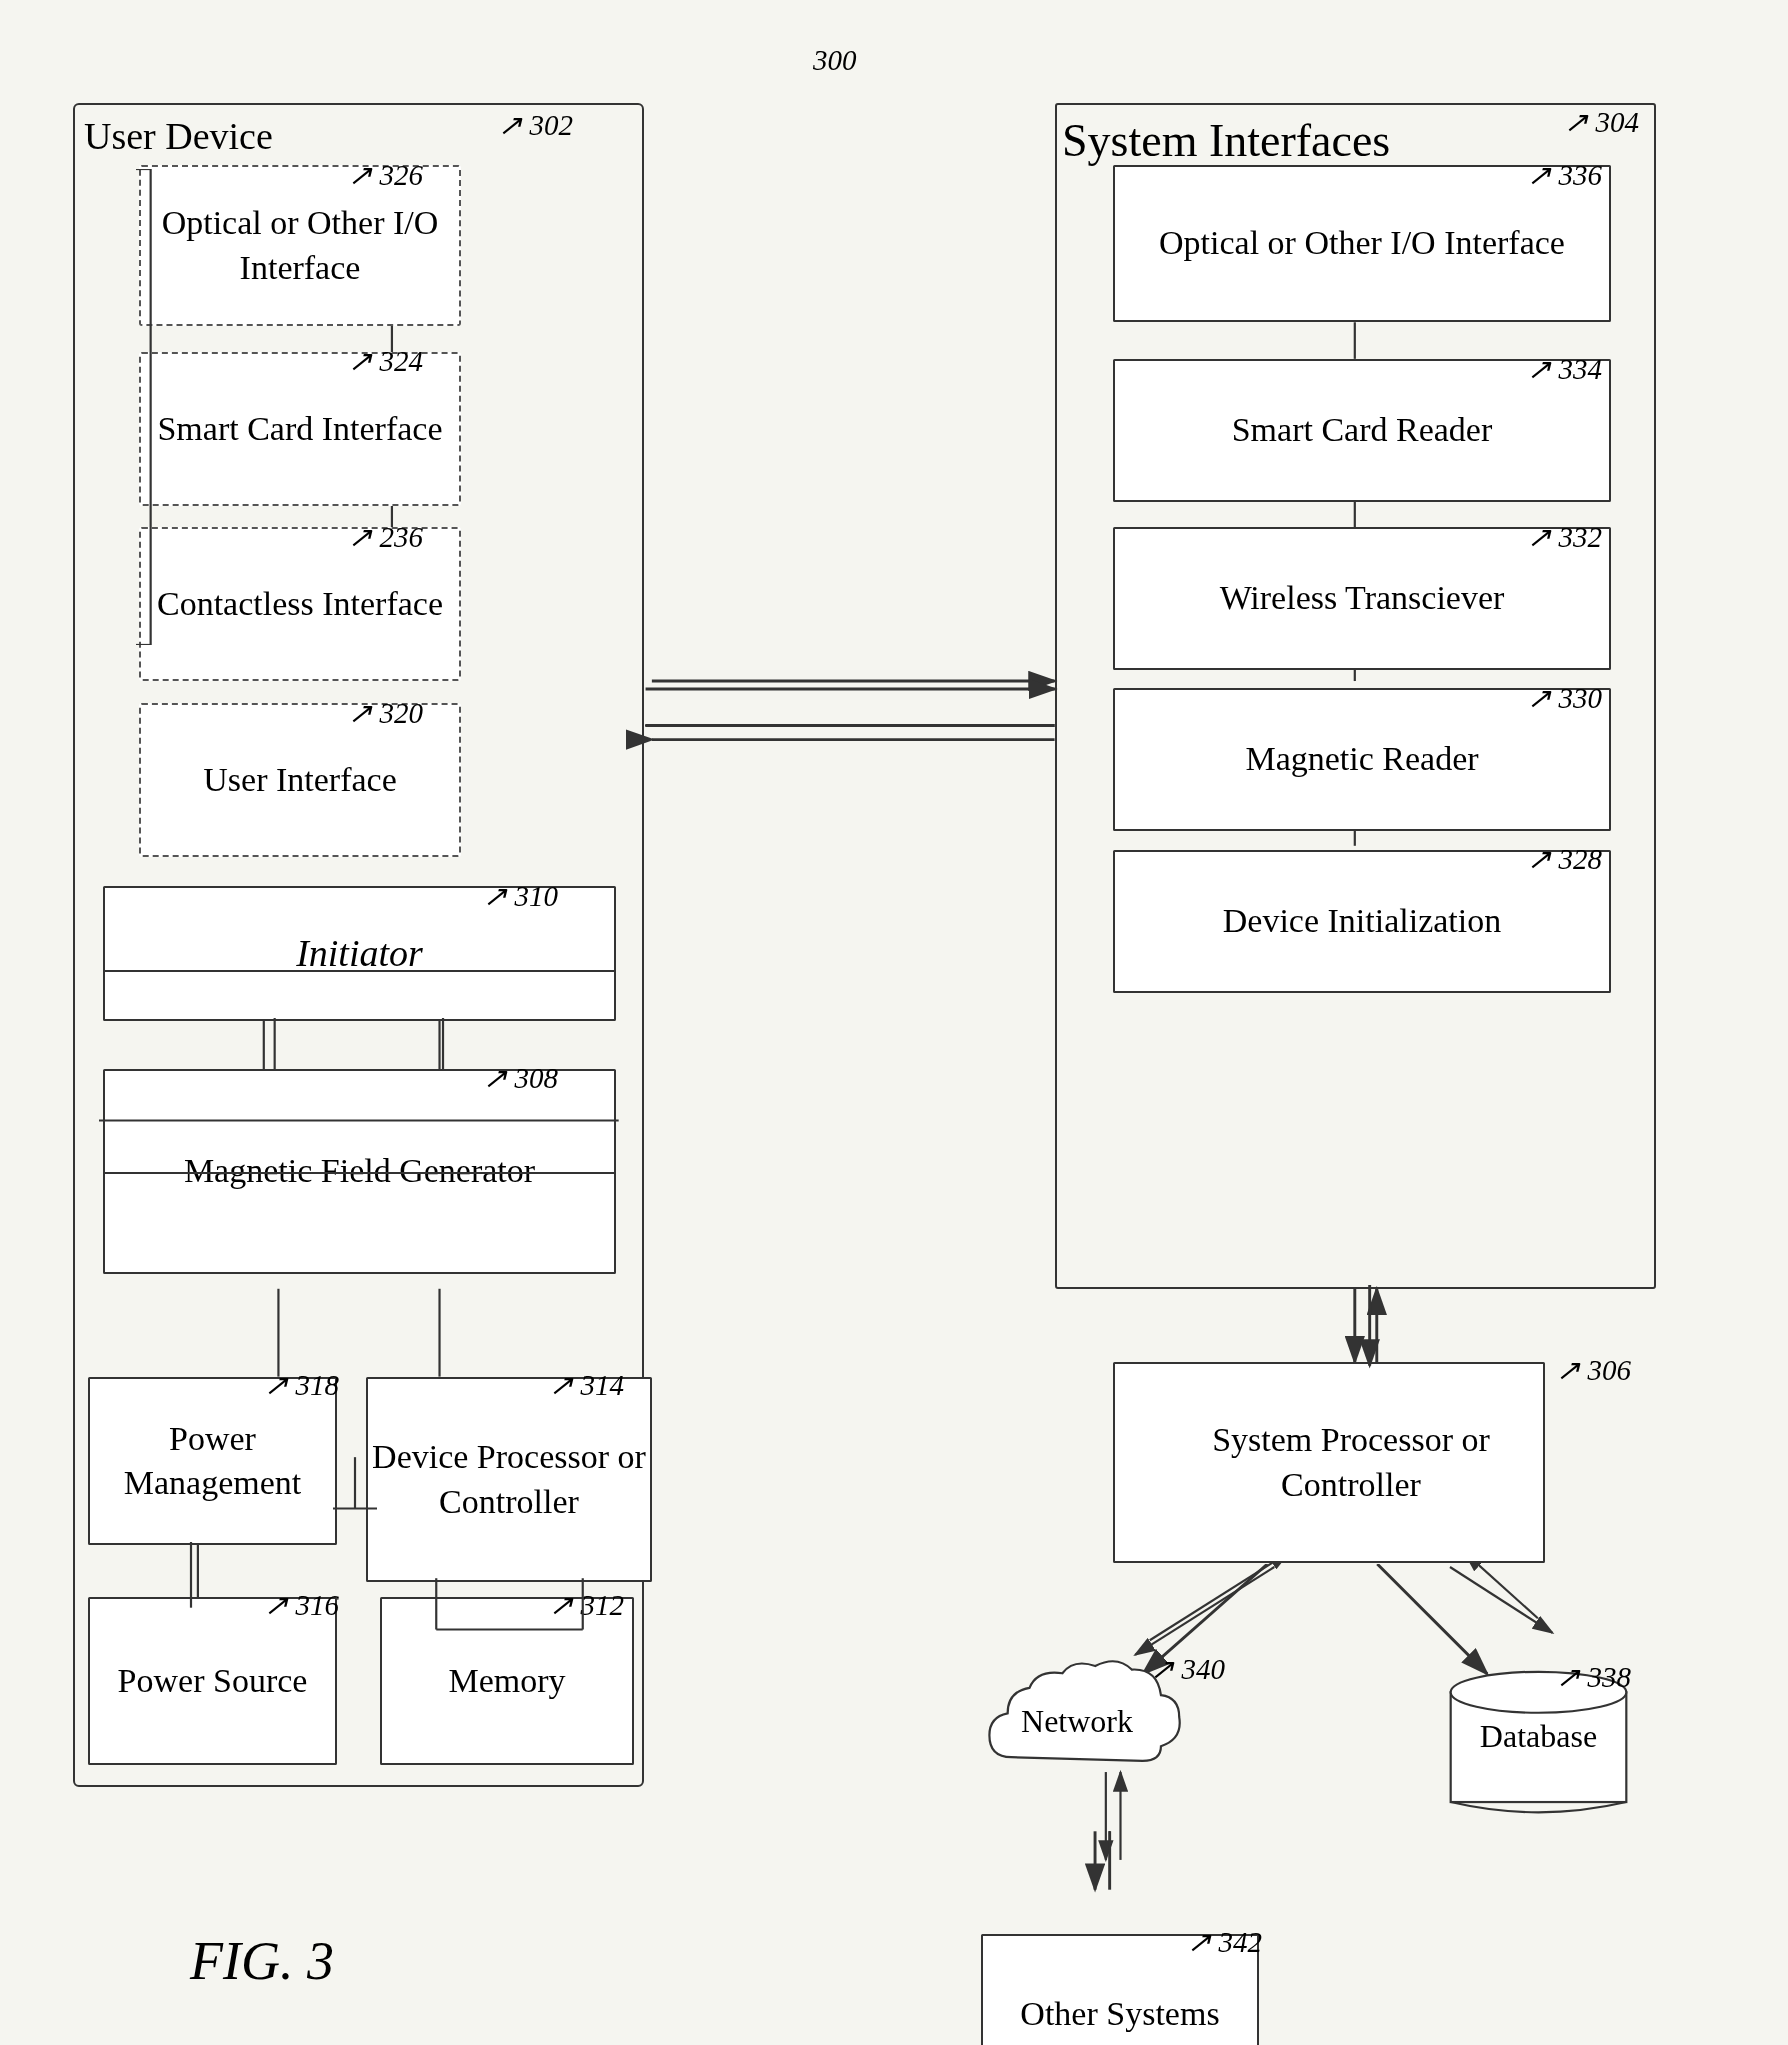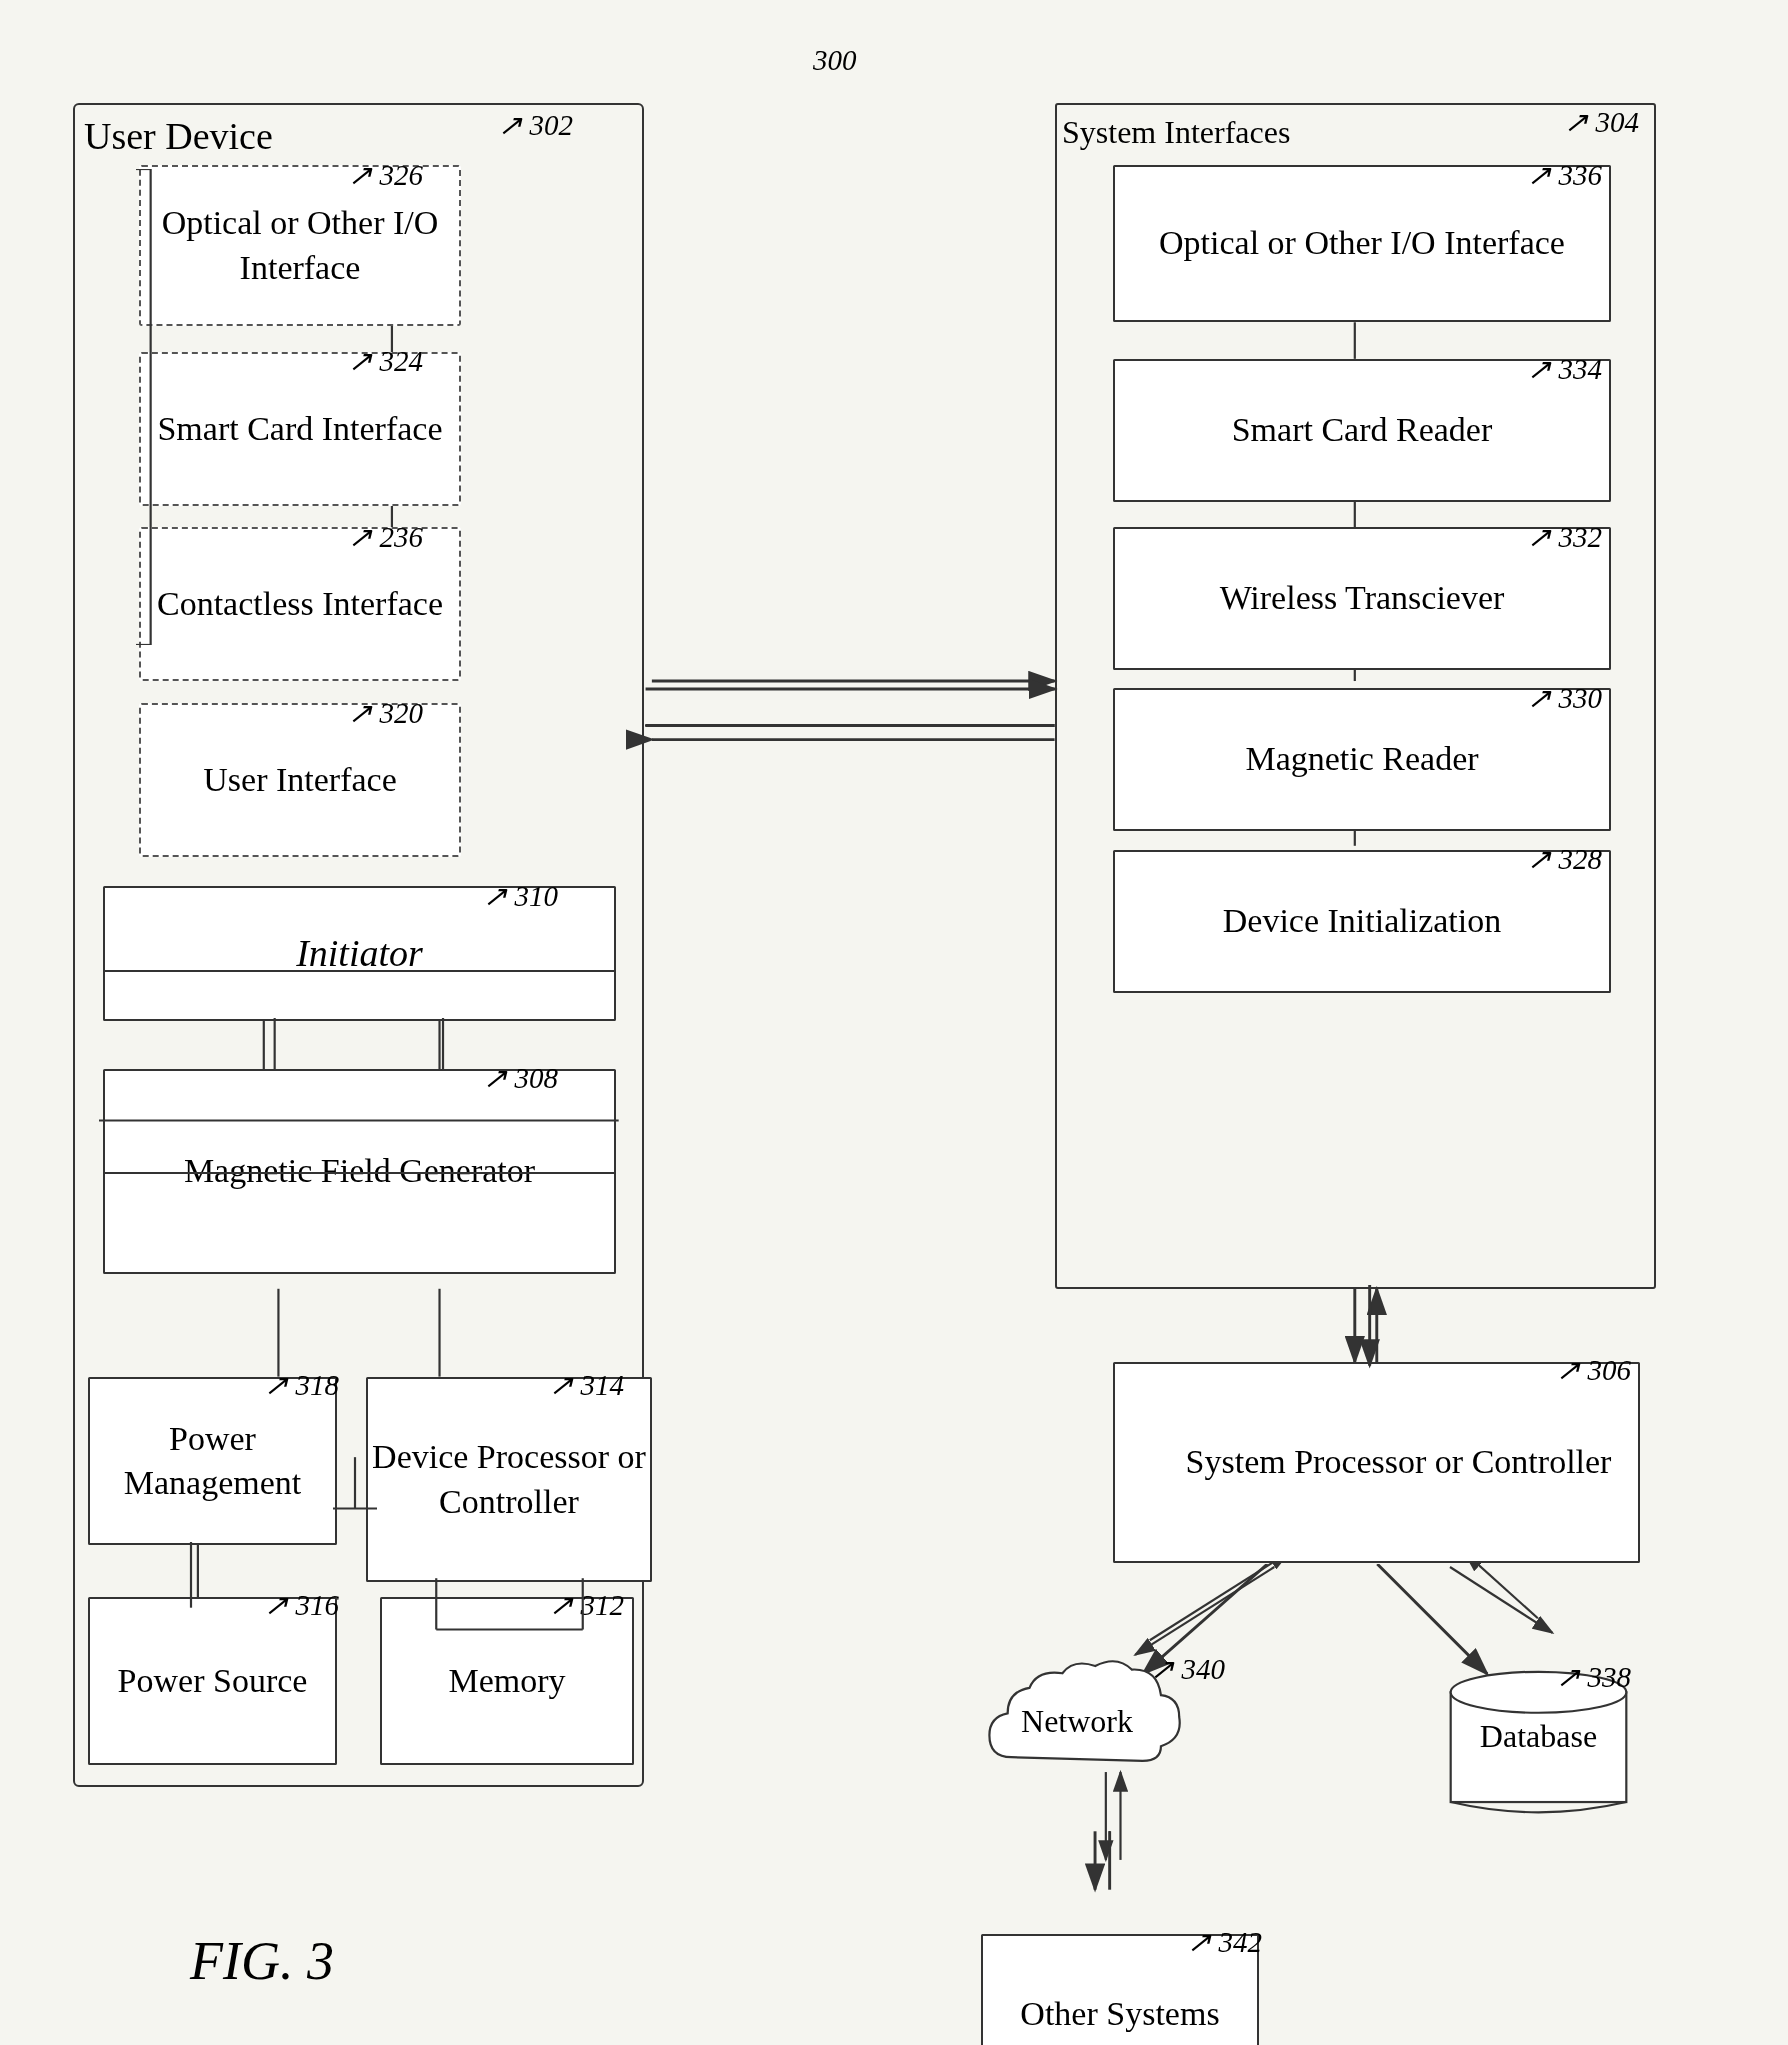--- a/index.html
+++ b/index.html
@@ -172,21 +172,21 @@
     <line x1="540" y1="1330" x2="540" y2="1400" stroke="#333" stroke-width="3"></line>
   </svg>
 
   <div class="label-300 num-label">300</div>
 
   <div class="user-device-box"></div>
   <div style="position:absolute; top:70px; left:40px; font-size:38px;">User Device</div>
   <div class="num-label" style="top:64px; left:454px;">↗ 302</div>
 
   <div class="system-interfaces-box"></div>
-  <div style="position:absolute; top:70px; left:1018px; font-size:32px;">System Interfaces</div>
+  <div style="position:absolute; top:70px; left:1018px; font-size:46px;">System Interfaces</div>
   <div class="num-label" style="top:61px; left:1520px;">↗ 304</div>
 
   <div class="dashed-box" style="top:121px; left:95px; width:322px; height:161px;">
     <span>Optical or Other
 I/O Interface</span>
   </div>
   <div class="num-label" style="top:114px; left:304px;">↗ 326</div>
 
   <div class="dashed-box" style="top:308px; left:95px; width:322px; height:154px;">
     <span>Smart Card
@@ -266,21 +266,21 @@
 Reader</span>
   </div>
   <div class="num-label" style="top:637px; left:1483px;">↗ 330</div>
 
   <div class="solid-box" style="top:806px; left:1069px; width:498px; height:143px;">
     <span>Device
 Initialization</span>
   </div>
   <div class="num-label" style="top:798px; left:1483px;">↗ 328</div>
 
-  <div class="solid-box" style="top:1318px; left:1069px; width:527px; height:201px;padding-left:44px;">
+  <div class="solid-box" style="top:1318px; left:1069px; width:432px; height:201px;padding-left:44px;">
     <span>System
 Processor or
 Controller</span>
   </div>
   <div class="num-label" style="top:1309px; left:1512px;">↗ 306</div>
 
   <svg style="position:absolute; top:1241px; left:1311px; width:44px; height:88px;" viewBox="0 0 60 120" width="44" height="88">
     <line x1="20" y1="0" x2="20" y2="110" stroke="#333" stroke-width="4" marker-end="url(#arrowhead)"></line>
     <defs>
       <marker id="arrowhead" markerWidth="10" markerHeight="7" refX="9" refY="3.5" orient="auto">

